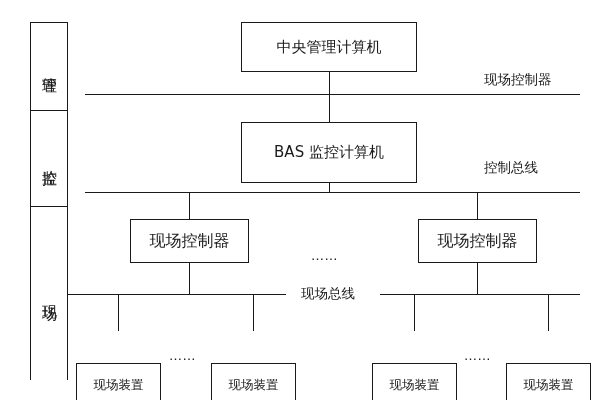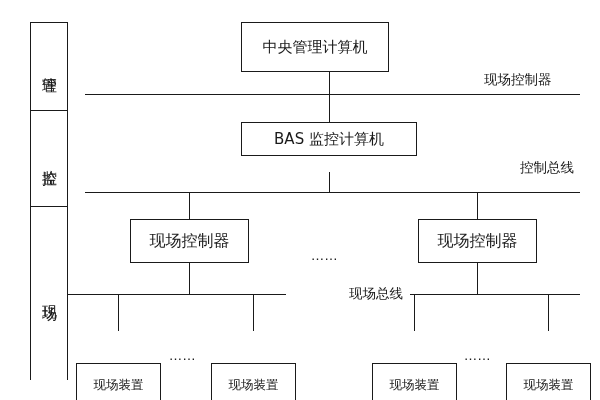--- a/index.html
+++ b/index.html
@@ -115,58 +115,58 @@
       <span class="vtext">管理</span>
     </div>
     <div class="level-cell c1">
       <span class="vtext">监控</span>
     </div>
     <div class="level-cell c2">
       <span class="vtext">现场</span>
     </div>
   </div>
 
-  <div class="node big" style="left:241px; top:22px; width:148px; height:50px;">
+  <div class="node big" style="left:241px; top:22px; width:176px; height:50px;">
     <span>中央管理计算机</span>
   </div>
 
   <div class="vline" style="left:329px; top:72px; height:22px;"></div>
 
   <div class="hline" style="left:85px; top:94px; width:495px;"></div>
   <div class="label net" style="left:484px; top:71px;">现场控制器</div>
 
   <div class="vline" style="left:329px; top:94px; height:28px;"></div>
 
-  <div class="node big" style="left:241px; top:122px; width:176px; height:34px;">
+  <div class="node big" style="left:241px; top:122px; width:176px; height:61px;">
     <span>BAS 监控计算机</span>
   </div>
 
   <div class="vline" style="left:329px; top:172px; height:20px;"></div>
 
   <div class="hline" style="left:85px; top:192px; width:495px;"></div>
-  <div class="label bus" style="left:484px; top:159px;margin-left:36px;">控制总线</div>
+  <div class="label bus" style="left:484px; top:159px;">控制总线</div>
 
   <div class="vline" style="left:189px; top:192px; height:27px;"></div>
   <div class="vline" style="left:477px; top:192px; height:27px;"></div>
 
   <div class="node mid" style="left:130px; top:219px; width:119px; height:44px;">
     <span>现场控制器</span>
   </div>
   <div class="node mid" style="left:418px; top:219px; width:119px; height:44px;">
     <span>现场控制器</span>
   </div>
 
   <div class="ellipsis" style="left:311px; top:248px;">……</div>
 
   <div class="vline" style="left:189px; top:263px; height:31px;"></div>
   <div class="vline" style="left:477px; top:263px; height:31px;"></div>
 
   <div class="hline" style="left:68px; top:294px; width:218px;"></div>
   <div class="hline" style="left:380px; top:294px; width:200px;"></div>
-  <div class="label fbus" style="left:294px; top:285px;margin-left:48px;">现场总线</div>
+  <div class="label fbus" style="left:294px; top:285px;">现场总线</div>
 
   <div class="vline" style="left:118px; top:294px; height:37px;"></div>
   <div class="vline" style="left:253px; top:294px; height:37px;"></div>
   <div class="vline" style="left:414px; top:294px; height:37px;"></div>
   <div class="vline" style="left:548px; top:294px; height:37px;"></div>
 
   <div class="node small" style="left:76px; top:331px; width:85px; height:44px;">
     <span>现场装置</span>
   </div>
   <div class="node small" style="left:211px; top:331px; width:85px; height:44px;">

